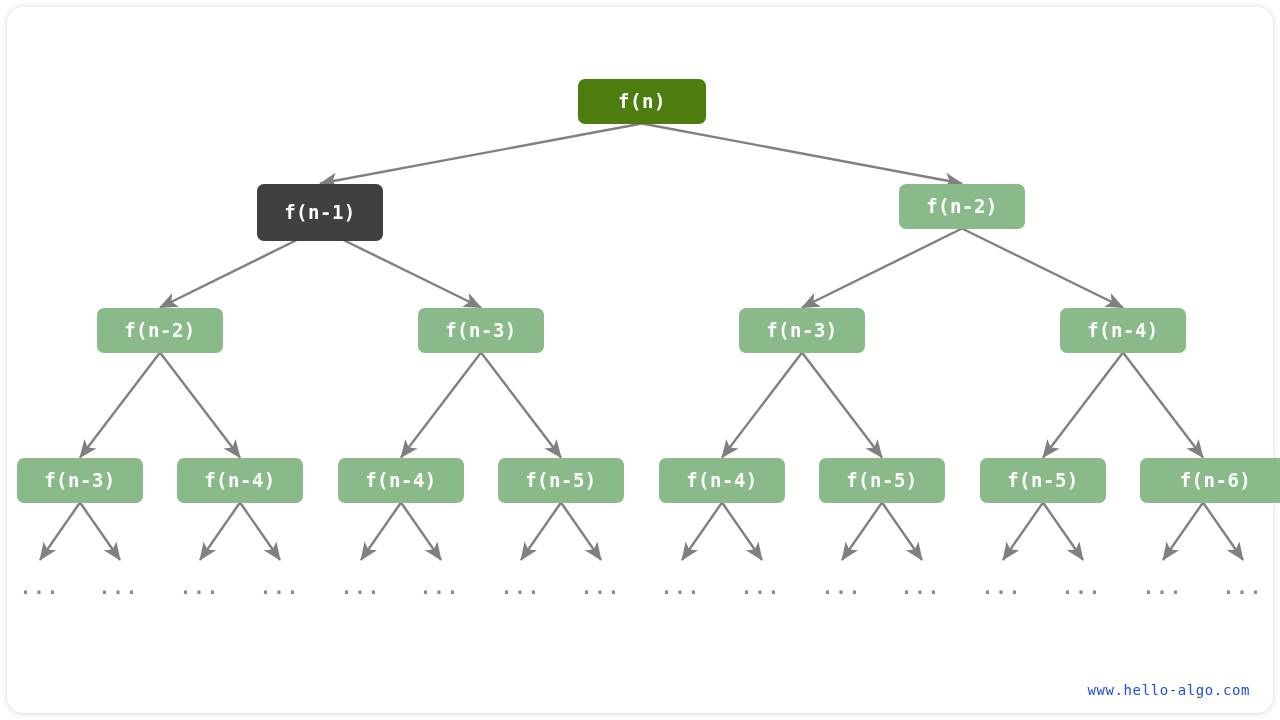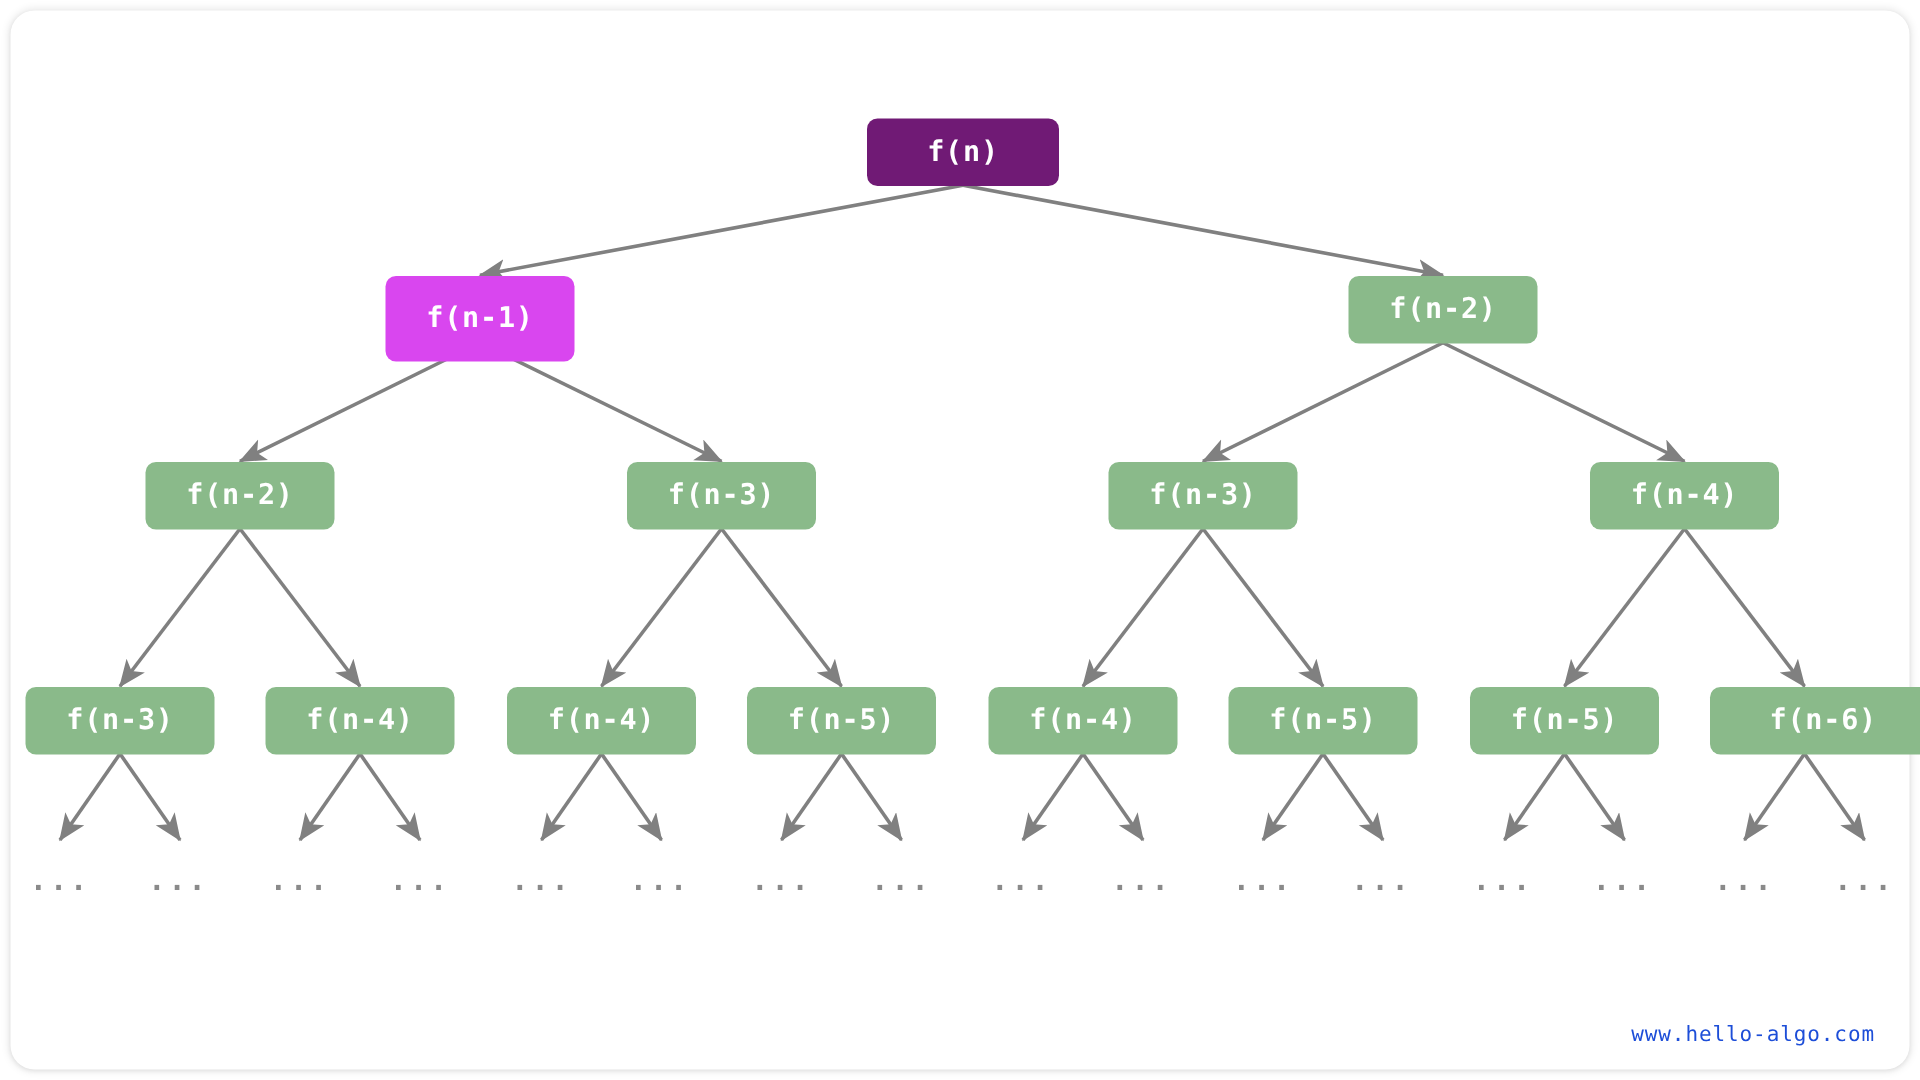--- a/index.html
+++ b/index.html
@@ -117,24 +117,24 @@
         <line x1="882" y1="502.5" x2="842" y2="560" stroke="#808080" stroke-width="2.4" marker-end="url(#arrowhead)"></line>
         <line x1="882" y1="502.5" x2="922" y2="560" stroke="#808080" stroke-width="2.4" marker-end="url(#arrowhead)"></line>
         <line x1="1043" y1="502.5" x2="1003" y2="560" stroke="#808080" stroke-width="2.4" marker-end="url(#arrowhead)"></line>
         <line x1="1043" y1="502.5" x2="1083" y2="560" stroke="#808080" stroke-width="2.4" marker-end="url(#arrowhead)"></line>
         <line x1="1203" y1="502.5" x2="1163" y2="560" stroke="#808080" stroke-width="2.4" marker-end="url(#arrowhead)"></line>
         <line x1="1203" y1="502.5" x2="1243" y2="560" stroke="#808080" stroke-width="2.4" marker-end="url(#arrowhead)"></line>
       </g>
   </svg>
 
   <div id="nodes-layer">
-      <div class="node" style="left: 578px; top: 78.5px; width: 128px; height: 45px; background: #701a75; color: rgb(255, 255, 255);">
+      <div class="node" style="left: 578px; top: 78.5px; width: 128px; height: 45px; background: #4d7c0f; color: rgb(255, 255, 255);">
         <span>f(n)</span>
       </div>
-      <div class="node" style="left: 257px; top: 183.5px; width: 126px; height: 57px; background: #d946ef; color: rgb(255, 255, 255);">
+      <div class="node" style="left: 257px; top: 183.5px; width: 126px; height: 57px; background: #404040; color: rgb(255, 255, 255);">
         <span>f(n-1)</span>
       </div>
       <div class="node" style="left: 899px; top: 183.5px; width: 126px; height: 45px; background: rgb(138, 186, 138); color: rgb(255, 255, 255);">
         <span>f(n-2)</span>
       </div>
       <div class="node" style="left: 97px; top: 307.5px; width: 126px; height: 45px; background: rgb(138, 186, 138); color: rgb(255, 255, 255);">
         <span>f(n-2)</span>
       </div>
       <div class="node" style="left: 418px; top: 307.5px; width: 126px; height: 45px; background: rgb(138, 186, 138); color: rgb(255, 255, 255);">
         <span>f(n-3)</span>

